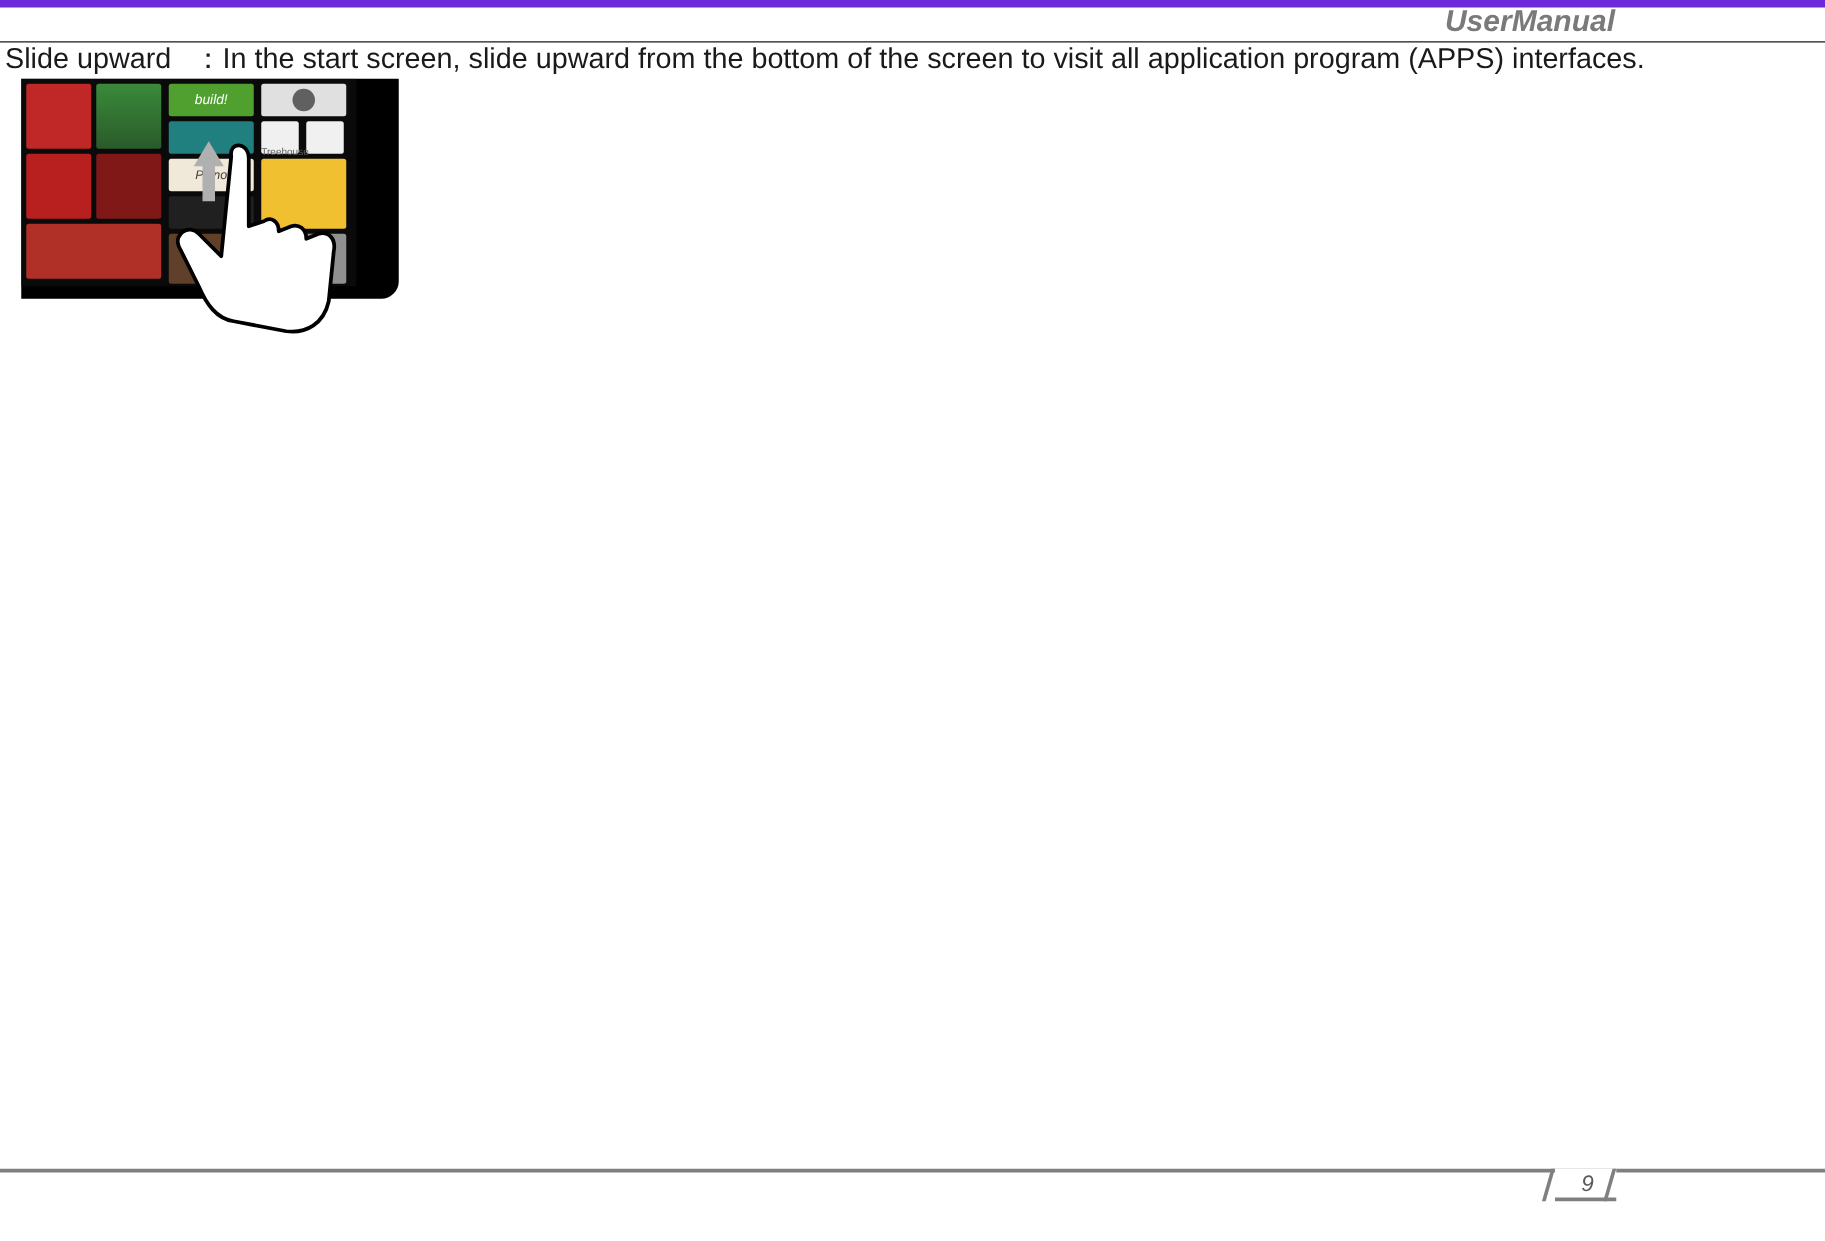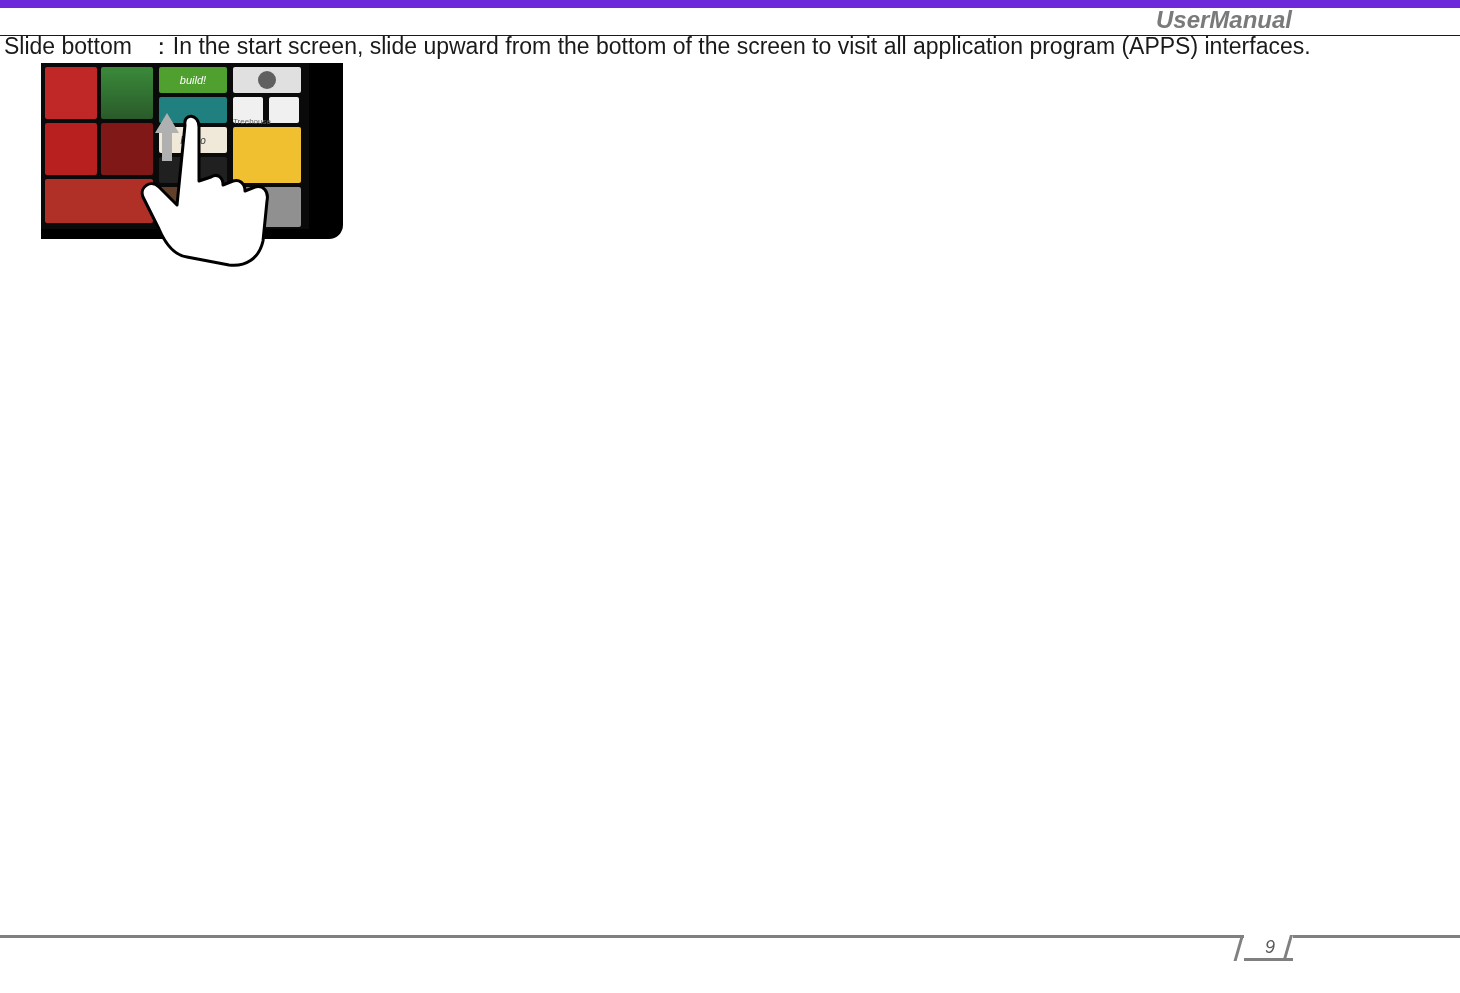--- a/index.html
+++ b/index.html
@@ -6,21 +6,21 @@
     body {
       width: 1460px;
       height: 993px;
       font-family: Arial, sans-serif;
       background: #fff;
       position: relative;
     }
     .page-header {
       width: 100%;
       height: 28px;
-      border-top: 8px solid #6d28d9;
+      border-top: 6px solid #6d28d9;
       position: relative;
     }
     .header-title {
       position: absolute;
       right: 168px;
       top: -2px;
       font-size: 24px;
       font-weight: bold;
       font-style: italic;
       color: #7a7a7a;
@@ -54,21 +54,20 @@
     }
     .tablet-frame {
       position: absolute;
       top: 0;
       left: 0;
       width: 302px;
       height: 176px;
       background: #000;
       border-bottom-right-radius: 14px;
       overflow: hidden;
-      margin-left: 24px;
     }
     .screen {
       position: absolute;
       top: 0;
       left: 0;
       width: 268px;
       height: 166px;
       background: #0a0a0a;
     }
     .tile {
@@ -192,21 +191,21 @@
   </style>
 </head>
 <body>
 
 <div class="page-header">
   <span class="header-title">UserManual</span>
   <div class="header-line"></div>
 </div>
 
 <div class="body-text">
-  <span class="body-term">Slide bottom</span><span>：</span><span>In the start screen, slide upward from the bottom of the screen to visit all application program (APPS) interfaces.</span>
+  <span class="body-term">Slide upward</span><span>：</span><span>In the start screen, slide upward from the bottom of the screen to visit all application program (APPS) interfaces.</span>
 </div>
 
 <div class="illustration">
   <div class="tablet-frame">
     <div class="screen">
       <div class="tile t-red1"></div>
       <div class="tile t-green"></div>
       <div class="tile t-red2"></div>
       <div class="tile t-maroon"></div>
       <div class="tile t-wide"></div>

